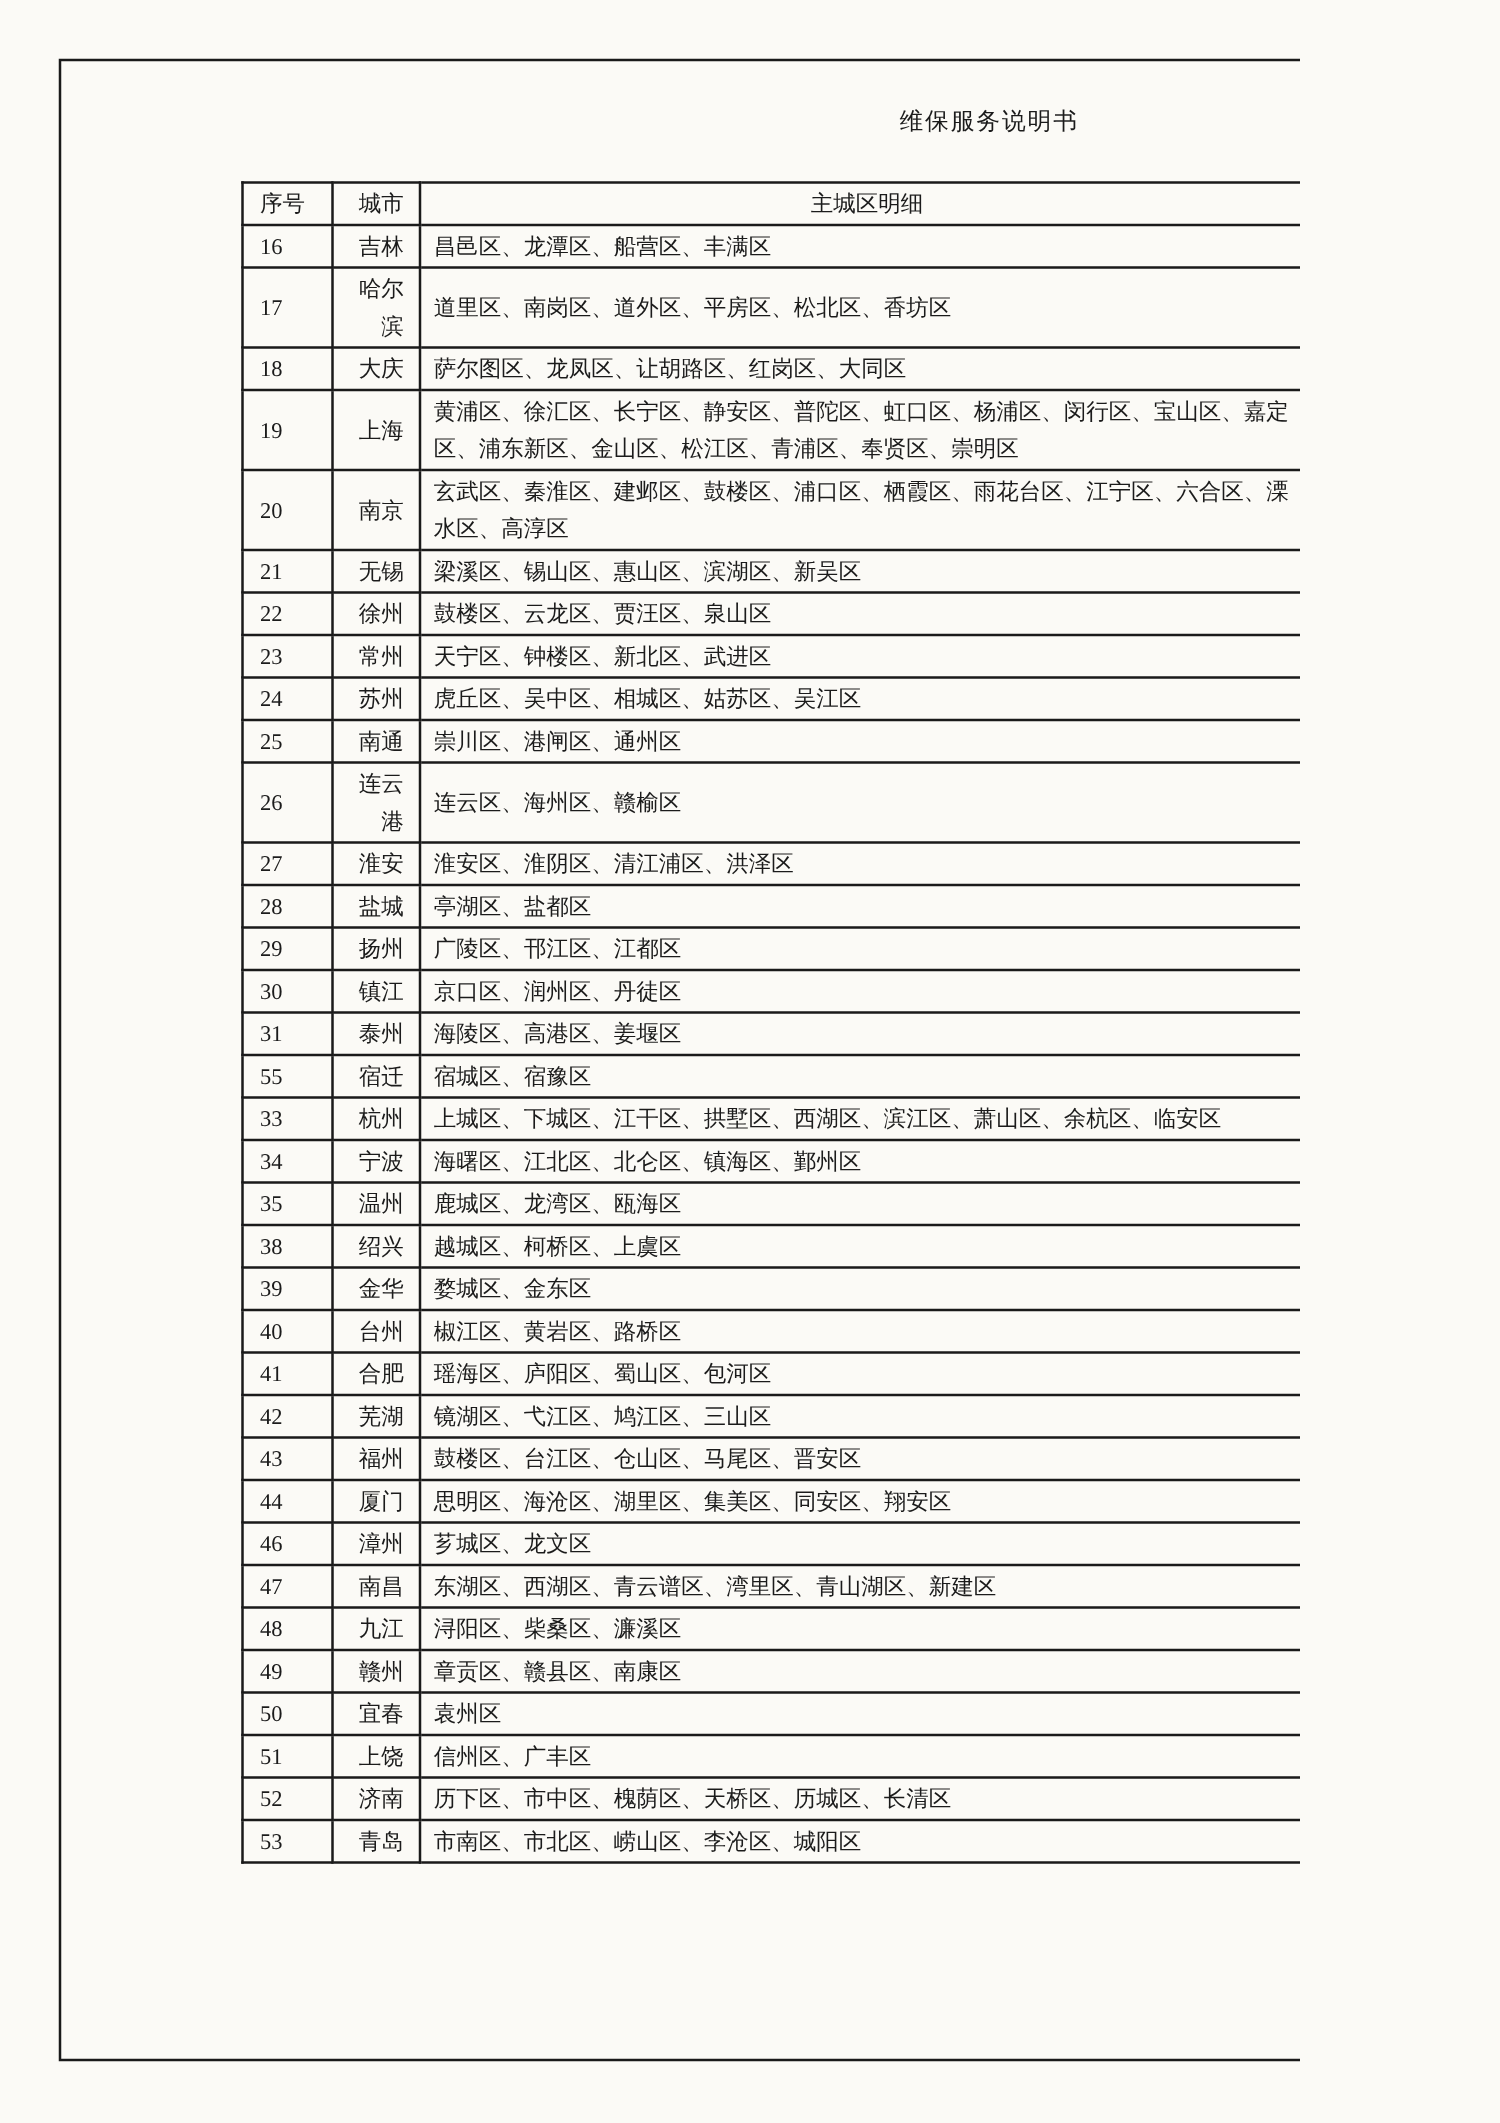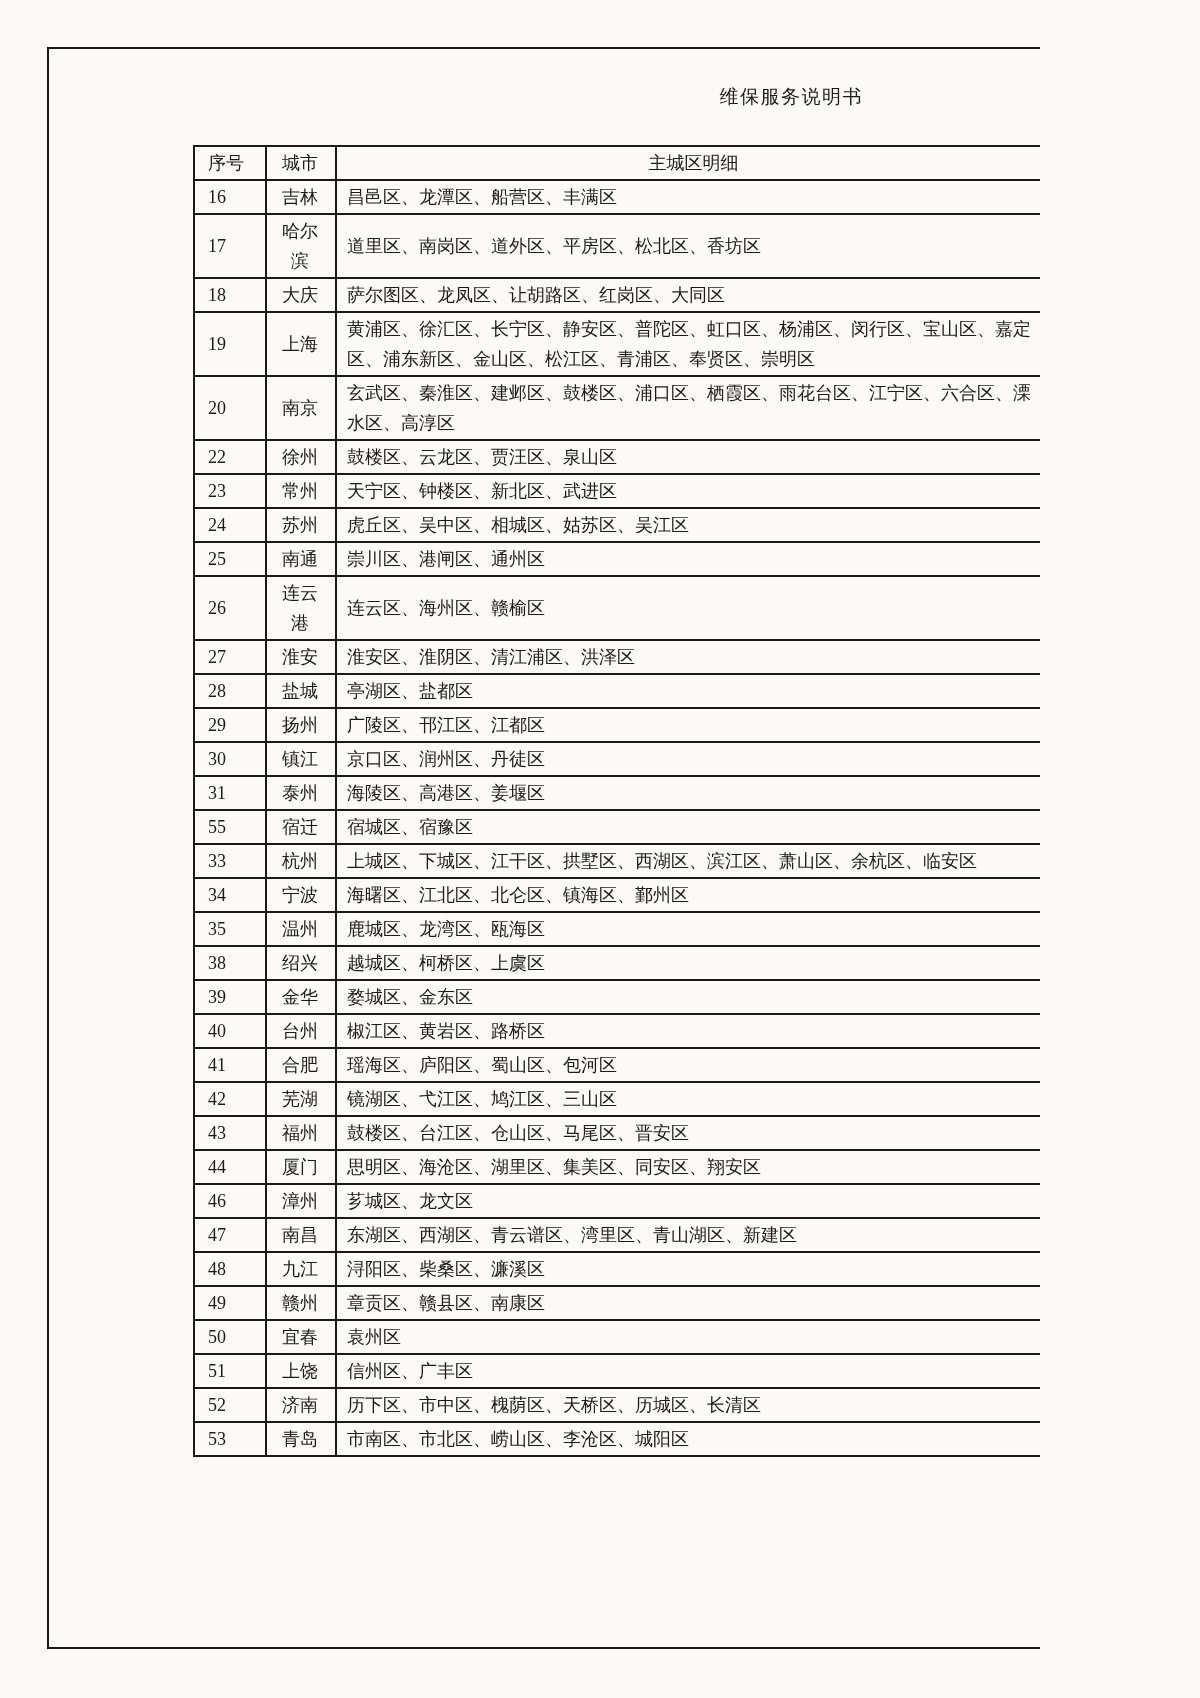--- a/index.html
+++ b/index.html
@@ -35,21 +35,21 @@
   table.districts-table col.w-detail{width:715px;}
   .districts-table th,.districts-table td{
     border:2px solid var(--line);
     font-size:18px;font-weight:normal;
     line-height:30px;vertical-align:middle;
     box-sizing:border-box;
     word-break:break-all;overflow-wrap:anywhere;
   }
   .districts-table tr{height:33px;}
   .c-no{ text-align:left;padding:1px 4px 1px 13px; }
-  .c-city{ text-align:center;padding:1px 12px 1px 10px;font-family:Liberation Serif, serif; }
+  .c-city{ text-align:right;padding:1px 12px 1px 10px;font-family:Liberation Serif, serif; }
   .c-detail{ text-align:left;padding:1px 15px 1px 10px; }
   th.c-detail{ text-align:center;padding:1px 4px; }
   .footer{
     position:absolute;top:1583px;left:48px;width:1104px;
     text-align:right;font-size:20px;
   }
   .footer .num{font-weight:bold;}
   .footer .sep{margin:0 9px;font-size:19px;font-weight:normal;}
 </style>
 </head>
@@ -93,20 +93,25 @@
     <td class="c-no">19</td>
     <td class="c-city">上海</td>
     <td class="c-detail">黄浦区、徐汇区、长宁区、静安区、普陀区、虹口区、杨浦区、闵行区、宝山区、嘉定区、浦东新区、金山区、松江区、青浦区、奉贤区、崇明区</td>
   </tr>
         <tr>
     <td class="c-no">20</td>
     <td class="c-city">南京</td>
     <td class="c-detail">玄武区、秦淮区、建邺区、鼓楼区、浦口区、栖霞区、雨花台区、江宁区、六合区、溧水区、高淳区</td>
   </tr>
         <tr>
+    <td class="c-no">21</td>
+    <td class="c-city">无锡</td>
+    <td class="c-detail">梁溪区、锡山区、惠山区、滨湖区、新吴区</td>
+  </tr>
+        <tr>
     <td class="c-no">22</td>
     <td class="c-city">徐州</td>
     <td class="c-detail">鼓楼区、云龙区、贾汪区、泉山区</td>
   </tr>
         <tr>
     <td class="c-no">23</td>
     <td class="c-city">常州</td>
     <td class="c-detail">天宁区、钟楼区、新北区、武进区</td>
   </tr>
         <tr>

